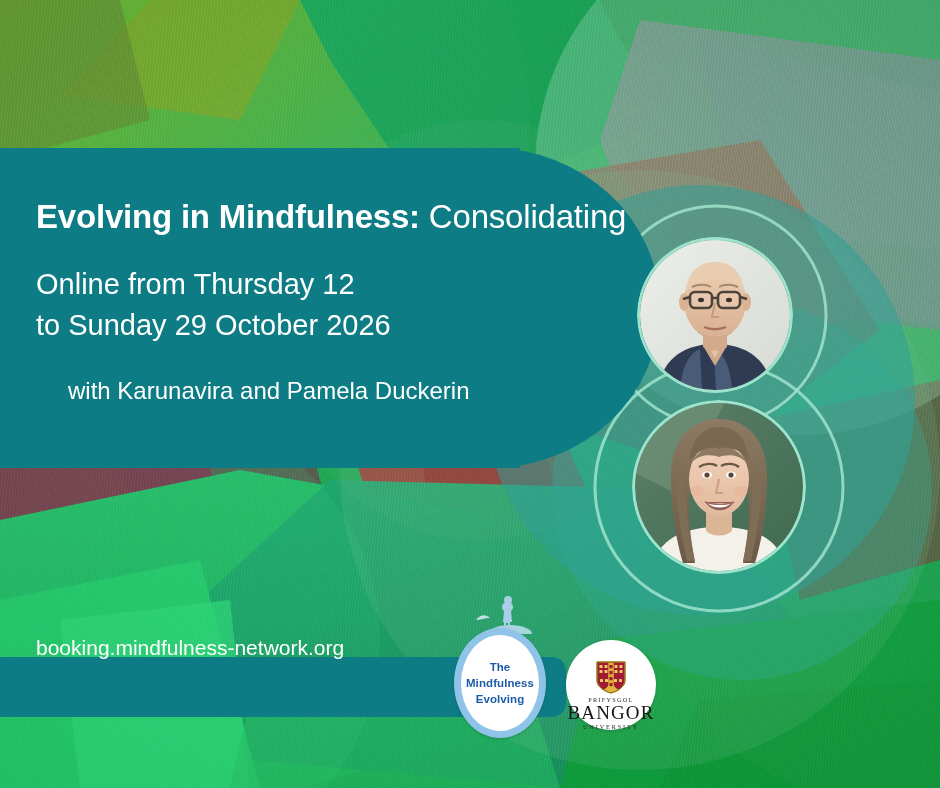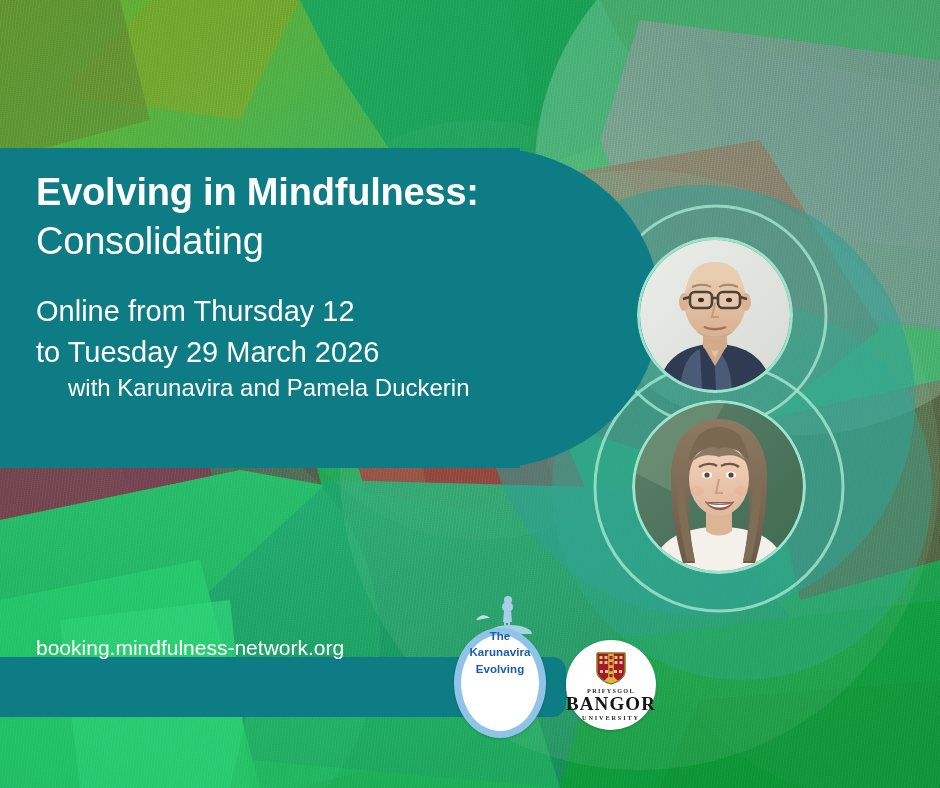--- a/index.html
+++ b/index.html
@@ -54,32 +54,34 @@
   }
 
   .copy {
     position: absolute;
     left: 36px; top: 168px;
     width: 640px;
     color: #ffffff;
     z-index: 7;
   }
   .headline {
-    font-size: 38px;
+    font-size: 33px;
     line-height: 1.28;
     font-weight: 400;
     letter-spacing: -.2px;
     margin-bottom: 26px;
     text-shadow: 0 0 1px rgba(0,0,0,.08);
+    margin-top: 28px;
   }
   .headline b { font-weight: 700; }
   .dates {
     font-size: 29px;
     line-height: 1.39;
     font-weight: 400;
+    margin-bottom: 30px;
   }
   .with {
     font-size: 24px;
     font-weight: 400;
     line-height: 1.3;
     margin-left: 32px;
   }
 
   
   .portrait {
@@ -129,39 +131,38 @@
   #logo-mindfulness-network .oval-outer {
     position: absolute; inset: 0;
     border-radius: 50%;
     background: #ffffff;
     border: 7px solid #8fc4e8;
     box-shadow: 0 1px 3px rgba(0,0,0,.18);
   }
   #logo-mindfulness-network .mn-text {
     position: absolute; inset: 0;
     display: flex; flex-direction: column;
-    align-items: center; 
+    align-items: center; justify-content: center;
     color: #1b5ca8;
     font-size: 11.5px;
     font-weight: 700;
     line-height: 1.42;
     text-align: center;
     letter-spacing: .1px;
   }
 
   #logo-bangor-university {
     left: 566px; top: 640px;
     width: 90px; height: 90px;
     border-radius: 50%;
     background: #ffffff;
     box-shadow: 0 1px 3px rgba(0,0,0,.18);
     display: flex; flex-direction: column;
-    align-items: center; justify-content: center;
+    align-items: center; justify-content: flex-end;
     padding-top: 3px;
-    font-weight: bold;
   }
   #logo-bangor-university .crest { width: 30px; height: 33px; display:block; margin-bottom: 2px; }
   #logo-bangor-university .b-prif {
     font-family: "Liberation Serif", serif;
     font-size: 6.2px; letter-spacing: 1.3px; color: #2b2b2b;
   }
   #logo-bangor-university .b-bangor {
     font-family: "Liberation Serif", serif;
     font-size: 19px; letter-spacing: 1.1px; color: #151515; line-height: 1.05;
   }
@@ -263,21 +264,21 @@
 
   <div class="panel"></div>
   <div class="panel-sq"></div>
 
   <div class="copy">
     <div class="headline">
       <b>Evolving in Mindfulness:</b><span> Consolidating</span><br>
     </div>
     <div class="dates">
       <span>Online from Thursday 12</span><br>
-      <span>to Tuesday 29 March 2026</span>
+      <span>to Sunday 29 October 2026</span>
     </div>
     <div class="with">with Karunavira and Pamela Duckerin</div>
   </div>
 
   <div class="portrait" id="portrait-karunavira">
     <div class="photo">
       <svg viewBox="0 0 150 150">
         <defs>
           <linearGradient id="kbg" x1="0" y1="0" x2="1" y2="1">
             <stop offset="0" stop-color="#eceee9"></stop>
@@ -392,21 +393,21 @@
     <circle cx="40" cy="6" r="4" fill="#a8cfe6"></circle>
   </svg>
 
   <div class="urlbar"></div>
   <div class="urltext">booking.mindfulness-network.org</div>
 
   <div class="logo" id="logo-mindfulness-network">
     <div class="oval-outer"></div>
     <div class="mn-text">
       <span>The</span>
-      <span>Karunavira</span>
+      <span>Mindfulness</span>
       <span>Evolving</span>
     </div>
   </div>
 
   <div class="logo" id="logo-bangor-university">
     <svg class="crest" viewBox="0 0 30 33">
       <path d="M1,1 H29 V19 C29,26 22,30 15,32 C8,30 1,26 1,19 Z" fill="#e0b43c" stroke="#b3891f" stroke-width="1"></path>
 
       <path d="M1.5,1.5 H14.5 V16 H1.5 Z" fill="#9e1b32"></path>
       <path d="M14.5,1.5 H28.5 V16 H14.5 Z" fill="#9e1b32"></path>

